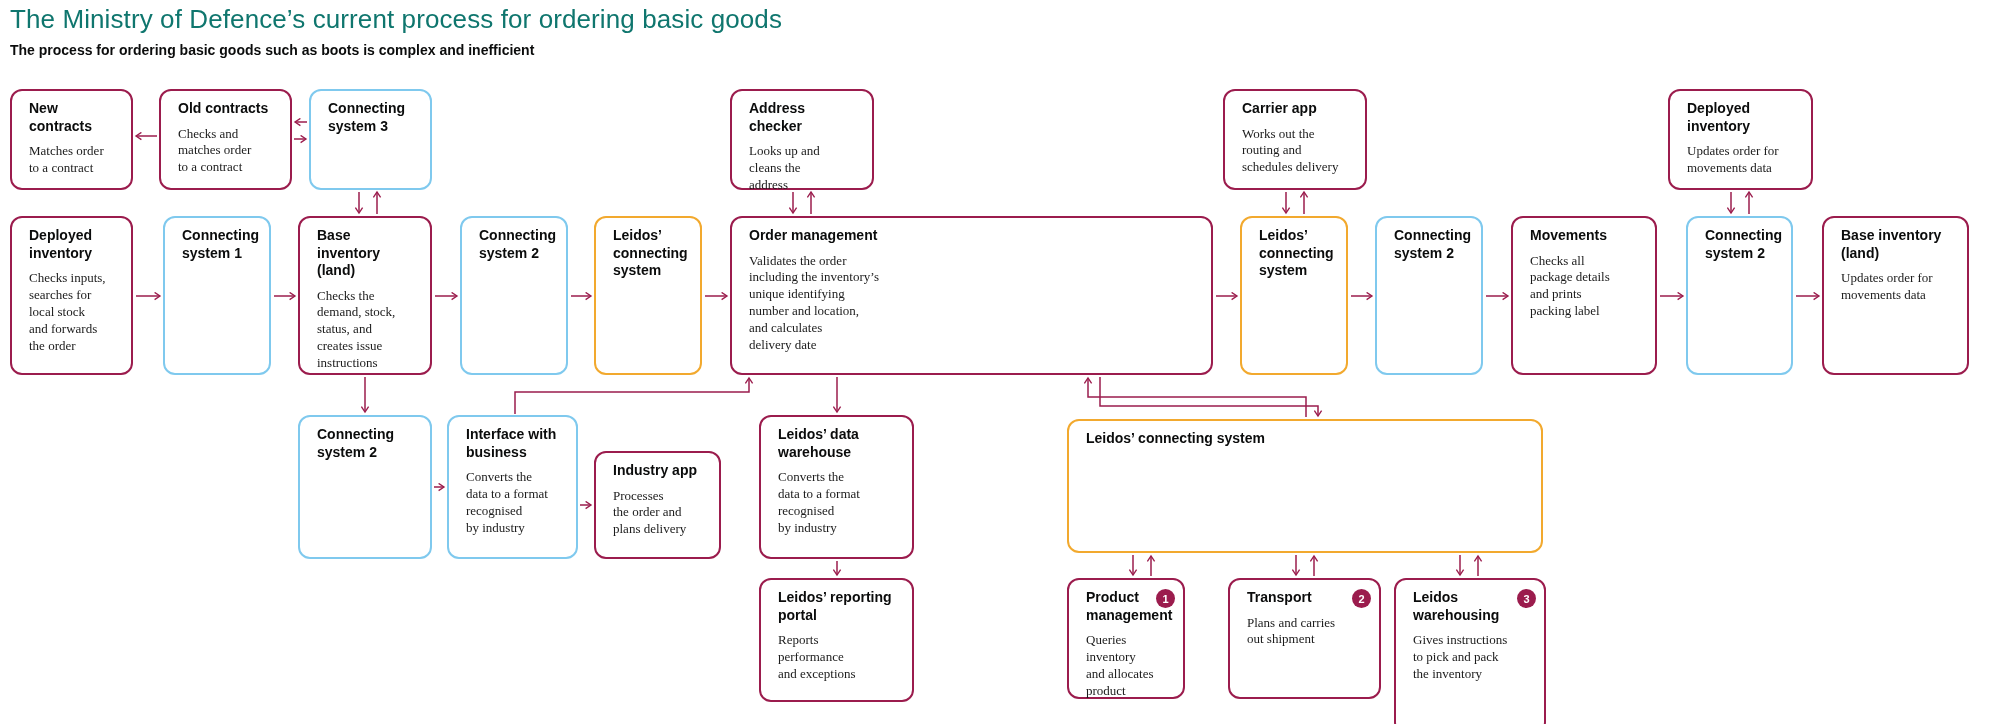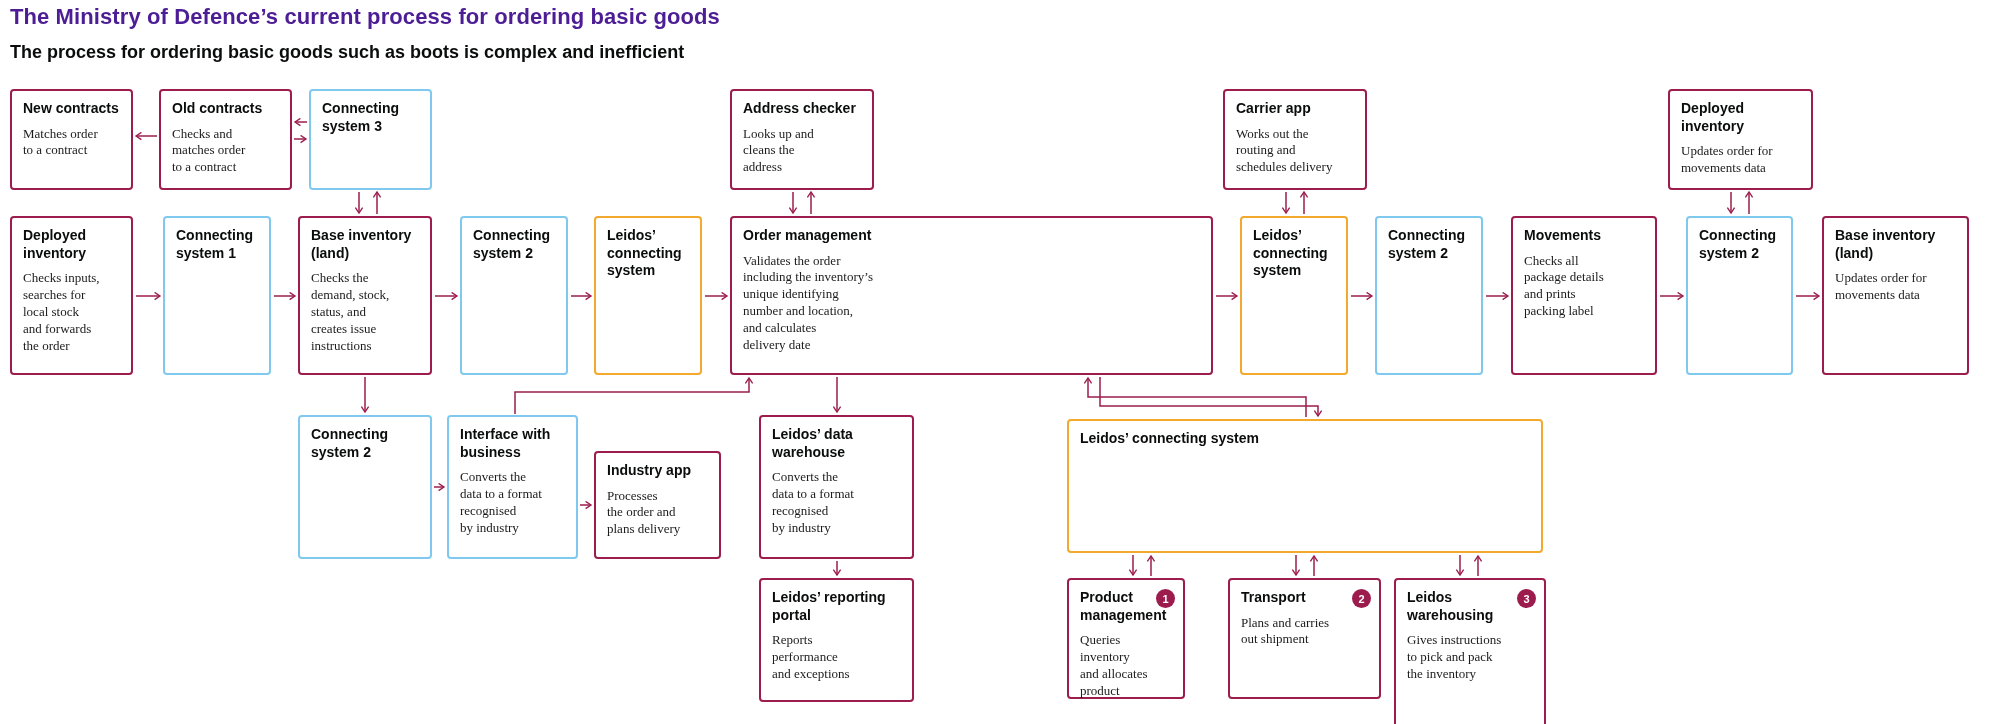--- a/index.html
+++ b/index.html
@@ -3,23 +3,23 @@
 <meta charset="utf-8">
 <style>
   :root{
     --crimson:#9B1C4D;
     --blue:#7FC9EE;
     --yellow:#F2A92E;
   }
   *{box-sizing:border-box;margin:0;padding:0;}
   body{background:#fff;font-family:"Liberation Sans",sans-serif;}
   .canvas{position:relative;width:1992px;height:724px;background:#fff;overflow:hidden;}
-  .page-title{position:absolute;left:10px;top:4px;font-size:22px;font-weight:700;color:#4c1d95;letter-spacing:.1px;}
-  .page-subtitle{position:absolute;left:10px;top:42px;font-size:18px;font-weight:700;color:#0b0c0c;}
-  .box{position:absolute;background:#fff;border:2px solid var(--crimson);border-radius:4px;padding:9px 11px;}
+  .page-title{position:absolute;left:10px;top:4px;font-size:26px;font-weight:400;color:#0f766e;letter-spacing:.1px;}
+  .page-subtitle{position:absolute;left:10px;top:42px;font-size:14px;font-weight:700;color:#0b0c0c;}
+  .box{position:absolute;background:#fff;border:2px solid var(--crimson);border-radius:12px;padding:9px 17px;}
   .box.blue{border-color:var(--blue);}
   .box.yellow{border-color:var(--yellow);}
   .box-title{font-size:14px;font-weight:700;color:#0b0c0c;line-height:1.25;white-space:pre-line;margin-bottom:8px;}
   .box-body{font-size:13px;font-weight:400;color:#1b1b1b;line-height:1.3;white-space:pre-line;font-family:Liberation Serif, serif;}
   .badge{position:absolute;top:9px;right:8px;width:19px;height:19px;border-radius:50%;background:var(--crimson);
          color:#fff;font-size:11px;font-weight:700;display:flex;align-items:center;justify-content:center;}
   .has-badge .box-title{padding-right:22px;}
   svg.arrows{position:absolute;left:0;top:0;pointer-events:none;}
   svg.arrows path{stroke:var(--crimson);stroke-width:1.5;fill:none;}
 </style>

